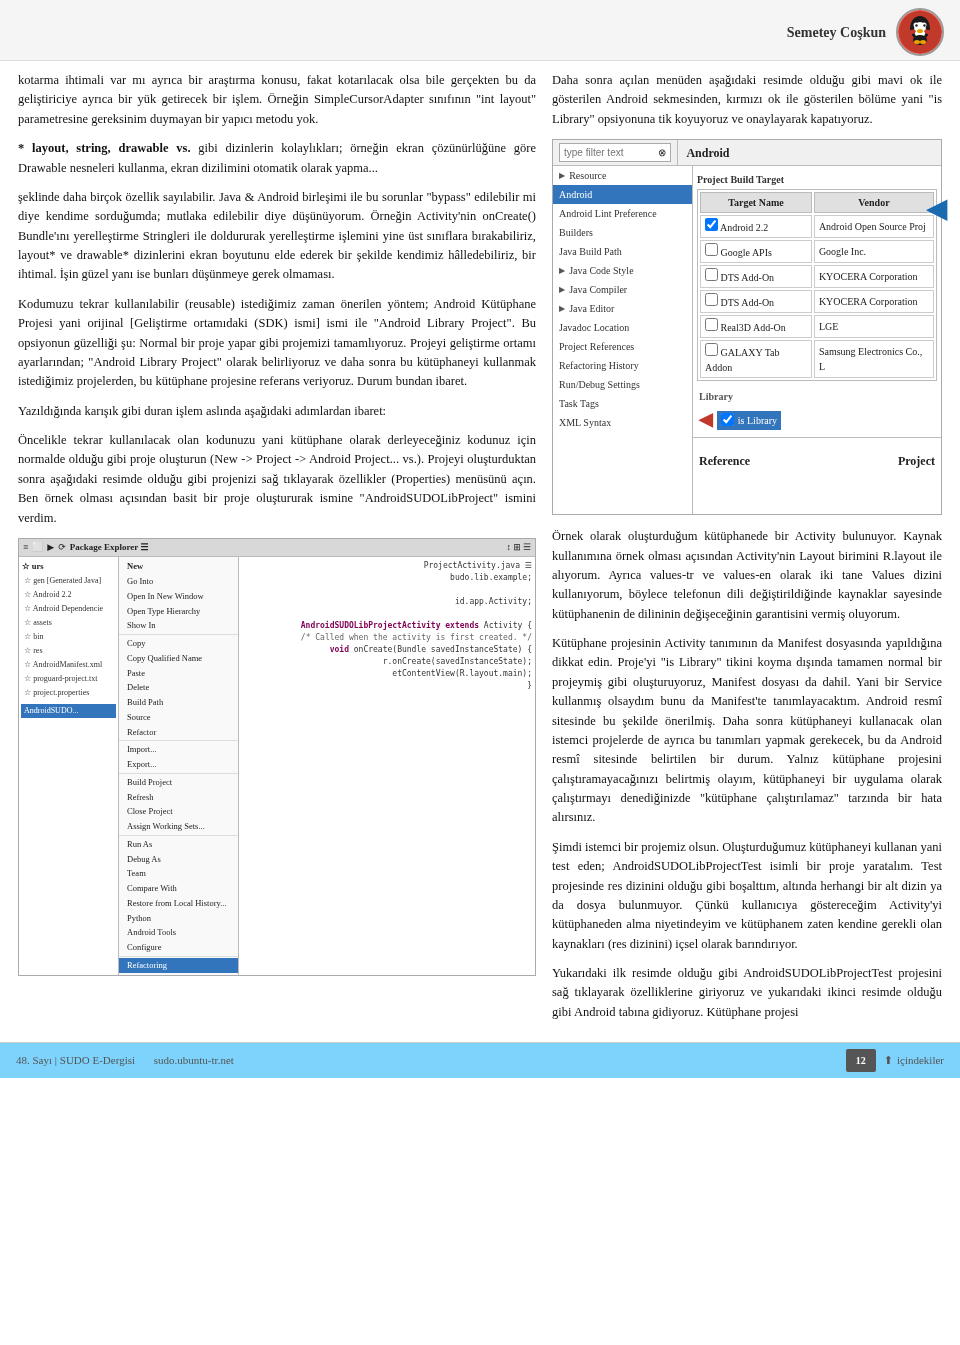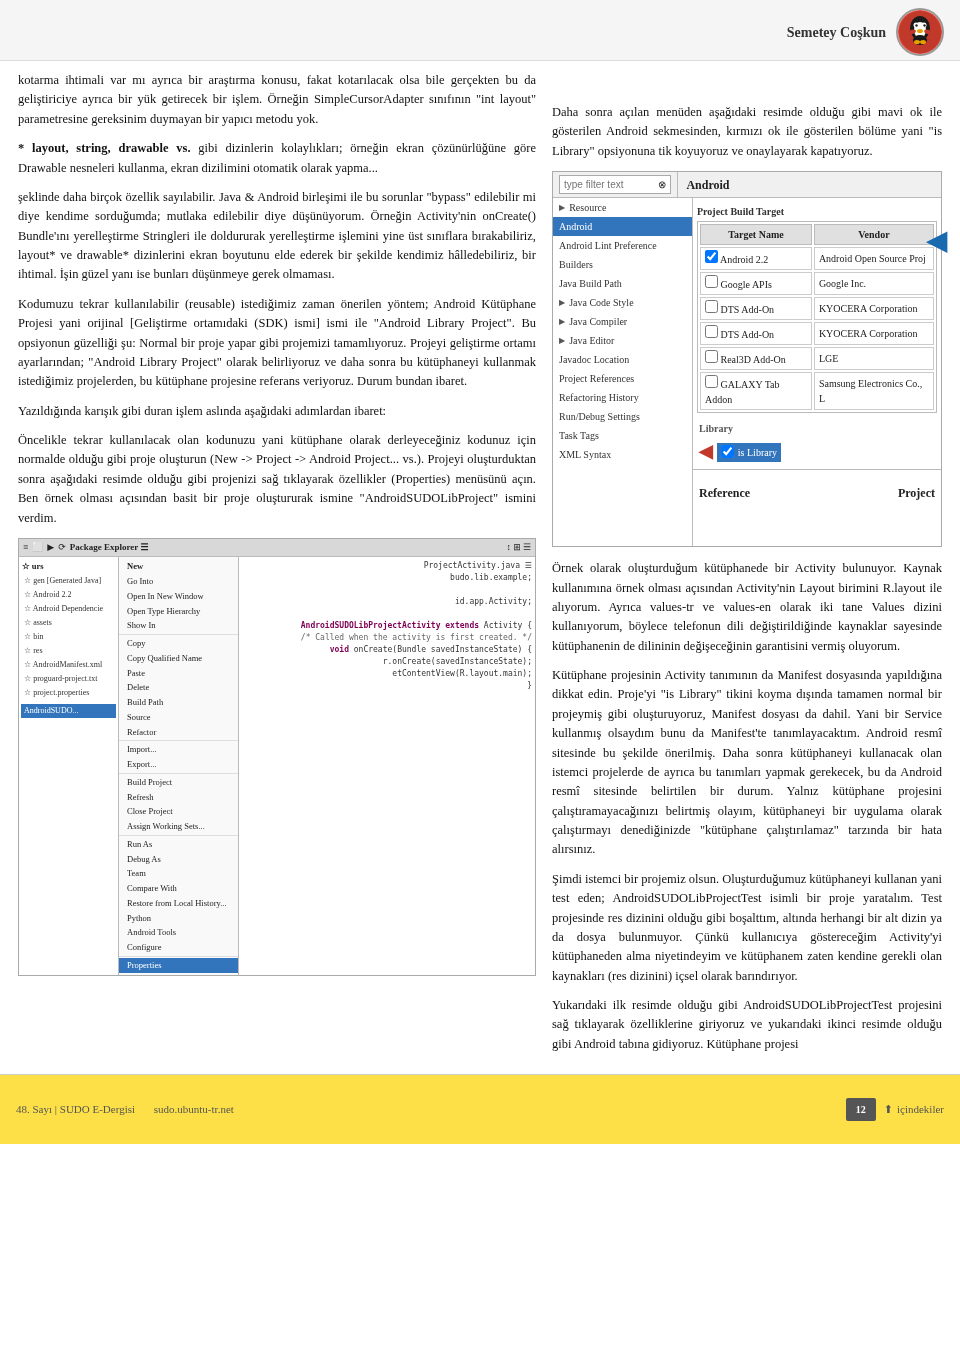--- a/index.html
+++ b/index.html
@@ -64,21 +64,20 @@
       padding: 10px 18px 10px 18px;
       gap: 16px;
     }
     .left-col {
       flex: 1;
       min-width: 0;
     }
     .right-col {
       width: 390px;
       flex-shrink: 0;
-      margin-top: 32px;
     }
 
     
     .para {
       margin-bottom: 10px;
       text-align: justify;
       font-size: 12.5px;
       line-height: 1.55;
       color: #111;
     }
@@ -265,23 +264,23 @@
       text-align: right;
     }
     .code-comment { color: #666; }
     .code-kw { color: #7f0055; font-weight: bold; }
 
     
     .footer {
       display: flex;
       justify-content: space-between;
       align-items: center;
-      padding: 23px 16px;
+      padding: 6px 16px;
       border-top: 1px solid #ccc;
-      background: #fde047;
+      background: #7dd3fc;
       font-size: 11px;
       color: #555;
     }
     .footer-page {
       display: flex;
       align-items: center;
       gap: 8px;
     }
     .page-num-box {
       background: #555;
@@ -407,21 +406,21 @@
             <div class="ss-menu-sep"></div>
             <div class="ss-menu-item">Run As</div>
             <div class="ss-menu-item">Debug As</div>
             <div class="ss-menu-item">Team</div>
             <div class="ss-menu-item">Compare With</div>
             <div class="ss-menu-item">Restore from Local History...</div>
             <div class="ss-menu-item">Python</div>
             <div class="ss-menu-item">Android Tools</div>
             <div class="ss-menu-item">Configure</div>
             <div class="ss-menu-sep"></div>
-            <div class="ss-menu-item hilite">Properties</div>
+            <div class="ss-menu-item hilite">Refactoring</div>
           </div>
 
           <div class="ss-code">
             <div>ProjectActivity.java ☰</div>
             <div>budo.lib.example;</div>
             <div>&nbsp;</div>
             <div>id.app.Activity;</div>
             <div>&nbsp;</div>
             <div><span class="code-kw">AndroidSUDOLibProjectActivity</span> <span class="code-kw">extends</span> Activity {</div>
             <div><span class="code-comment">/* Called when the activity is first created. */</span></div>

